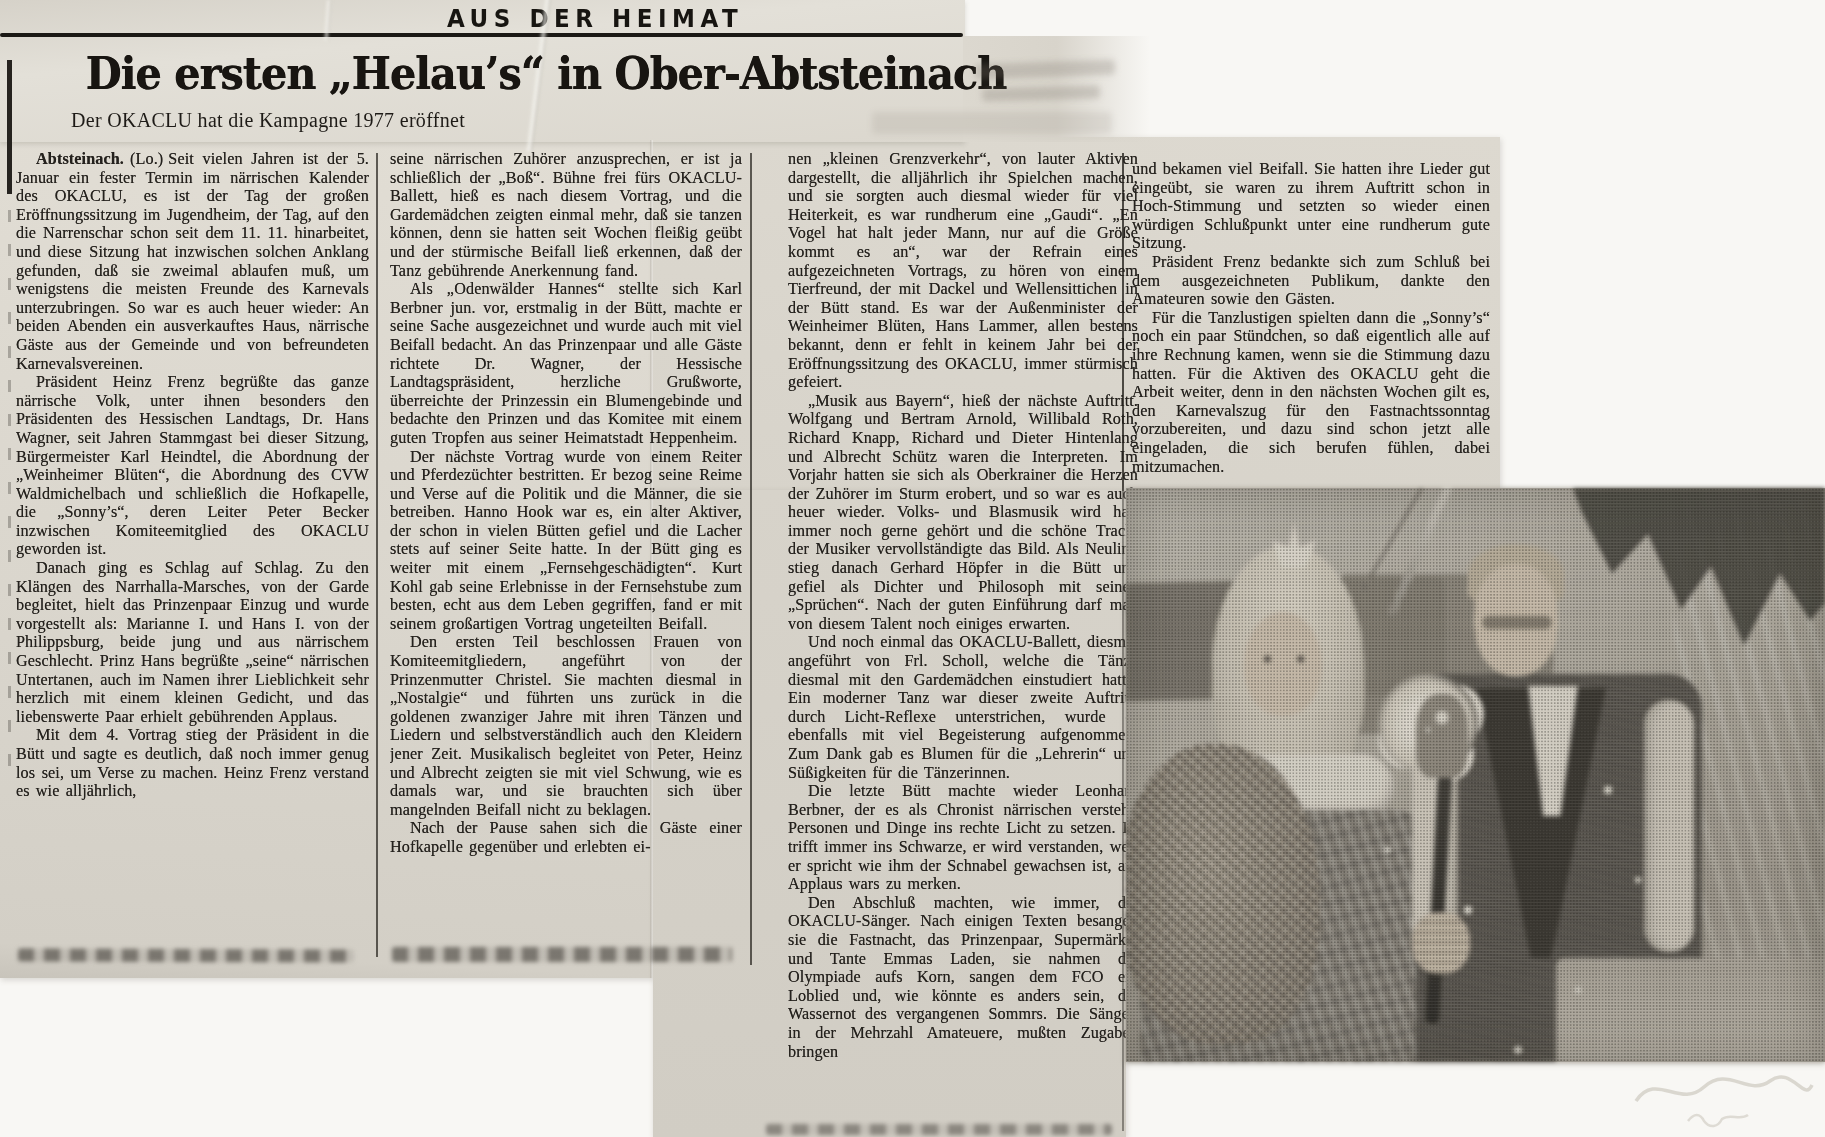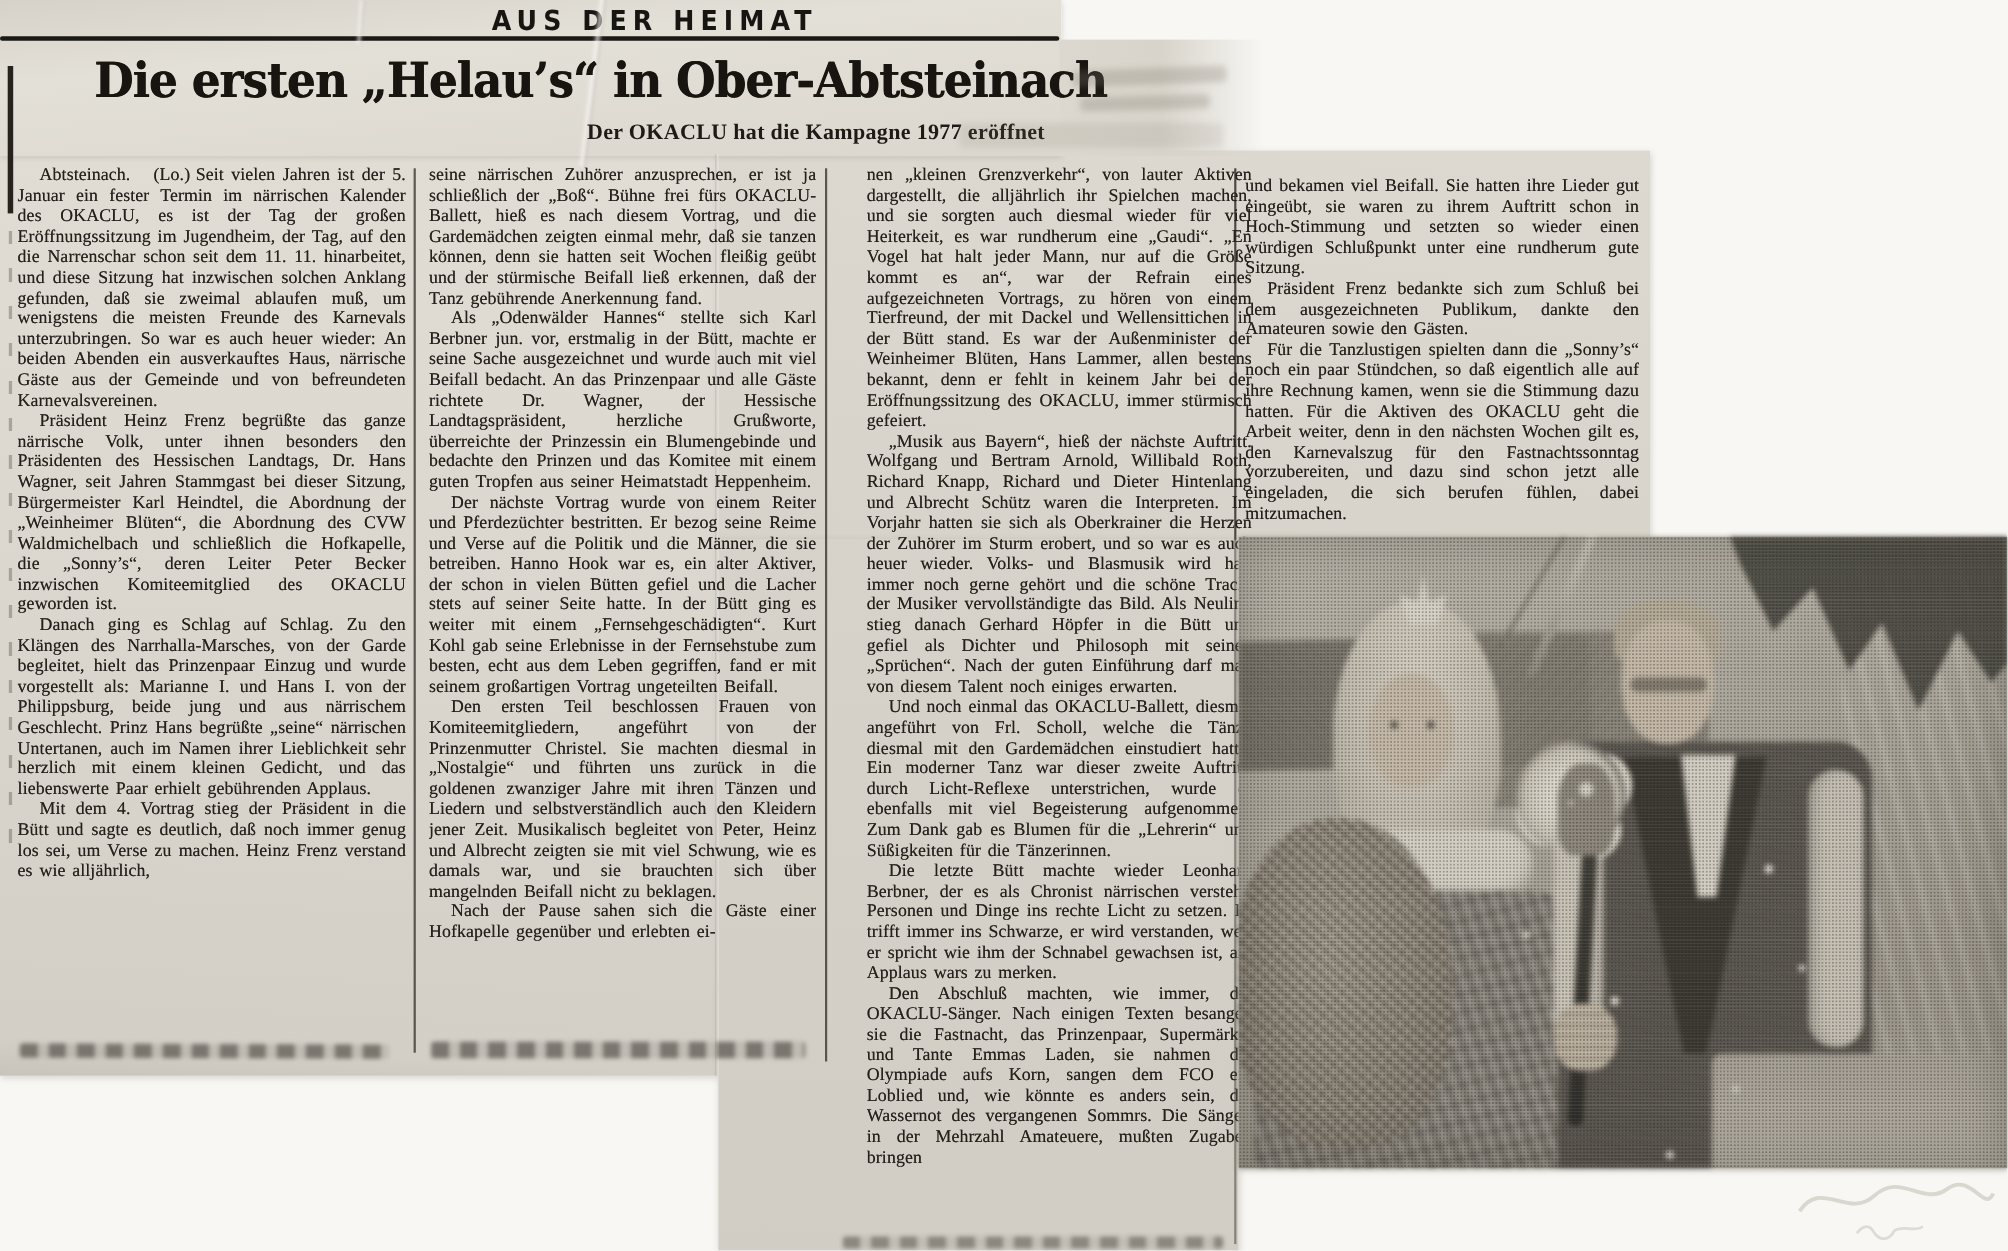--- a/index.html
+++ b/index.html
@@ -25,29 +25,29 @@
   #section-title { position:absolute; left:447px; top:4px; color:#171511;
     font-family:"DejaVu Sans", sans-serif; font-weight:bold; font-size:25px;
     letter-spacing:6px; transform:scaleX(.92); transform-origin:left top; white-space:nowrap; }
   #masthead-rule { position:absolute; left:0; top:33px; width:963px; height:4px;
     background:#1b1915; border-radius:2px; }
 
   #headline { position:absolute; left:60px; top:48px; width:850px; text-align:center;
     font-family:"DejaVu Serif", serif; font-weight:bold; font-size:44px; letter-spacing:-1px;
     color:#181511; transform:scaleX(.94); transform-origin:center top;
     text-shadow:.5px 0 0 #181511; white-space:nowrap; }
-  #subheadline { position:absolute; left:60px; top:109px; width:890px; text-align:right;
-    font-weight:bold; font-size:20px; color:#1e1b17; letter-spacing:.3px; }
+  #subheadline { position:absolute; left:71px; top:109px; width:890px; text-align:left;
+    font-weight:normal; font-size:20px; color:#1e1b17; letter-spacing:.3px; }
 
   .col { position:absolute; text-align:justify; font-size:16.2px; line-height:18.6px;
     color:#24211d; word-spacing:2px; letter-spacing:.1px; overflow:hidden;
     text-shadow:0 0 .3px rgba(36,33,29,.7); }
   .col p { margin:0; }
   .col p.ind { text-indent:20px; }
-  .lead { font-weight:normal; margin-right:21px; }
+  .lead { font-weight:bold; margin-right:6px; }
   .credit { margin-right:5px; }
   .c1 { left:16px;  top:150px; width:353px; height:810px; }
   .c2 { left:390px; top:150px; width:352px; height:810px; }
   .c3 { left:788px; top:150px; width:350px; height:985px; }
   .c4 { left:1132px;top:160px; width:358px; height:334px; }
 
   .vrule { position:absolute; width:2px; background:rgba(40,37,32,.72); }
   #d1 { left:376px;  top:153px; height:804px; }
   #d2 { left:750px;  top:153px; height:812px; }
   #d3 { left:1122px; top:153px; height:978px;

